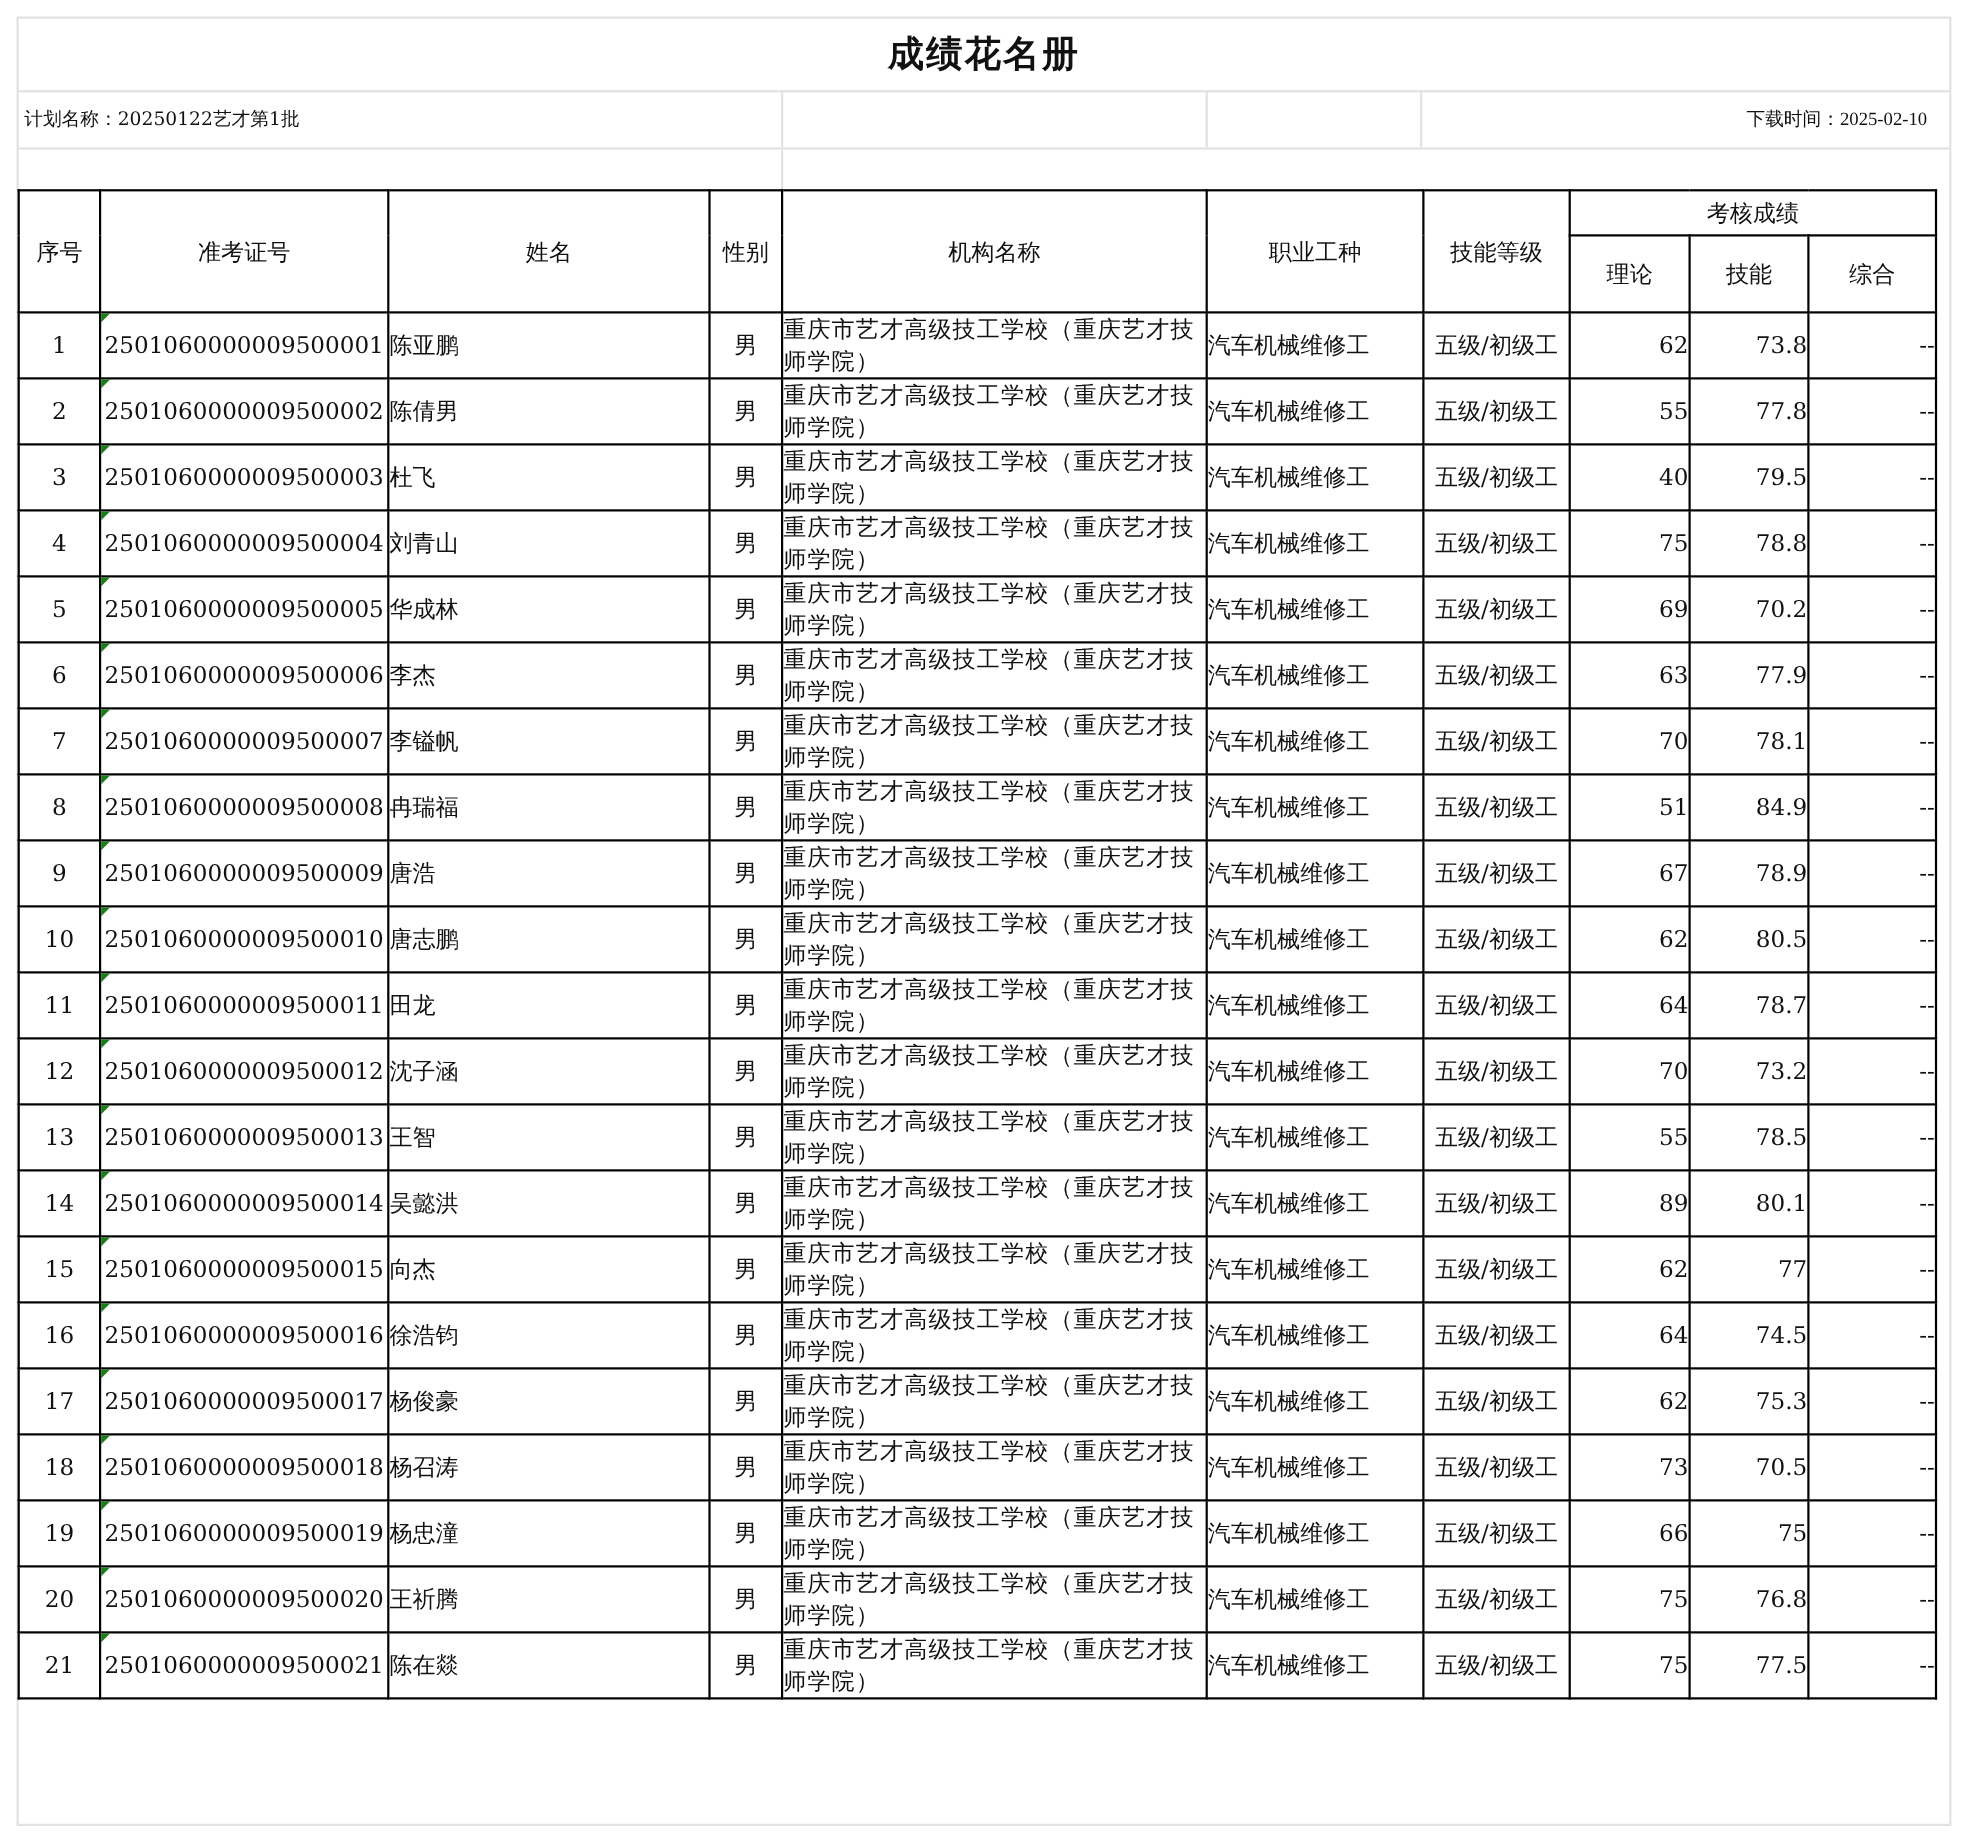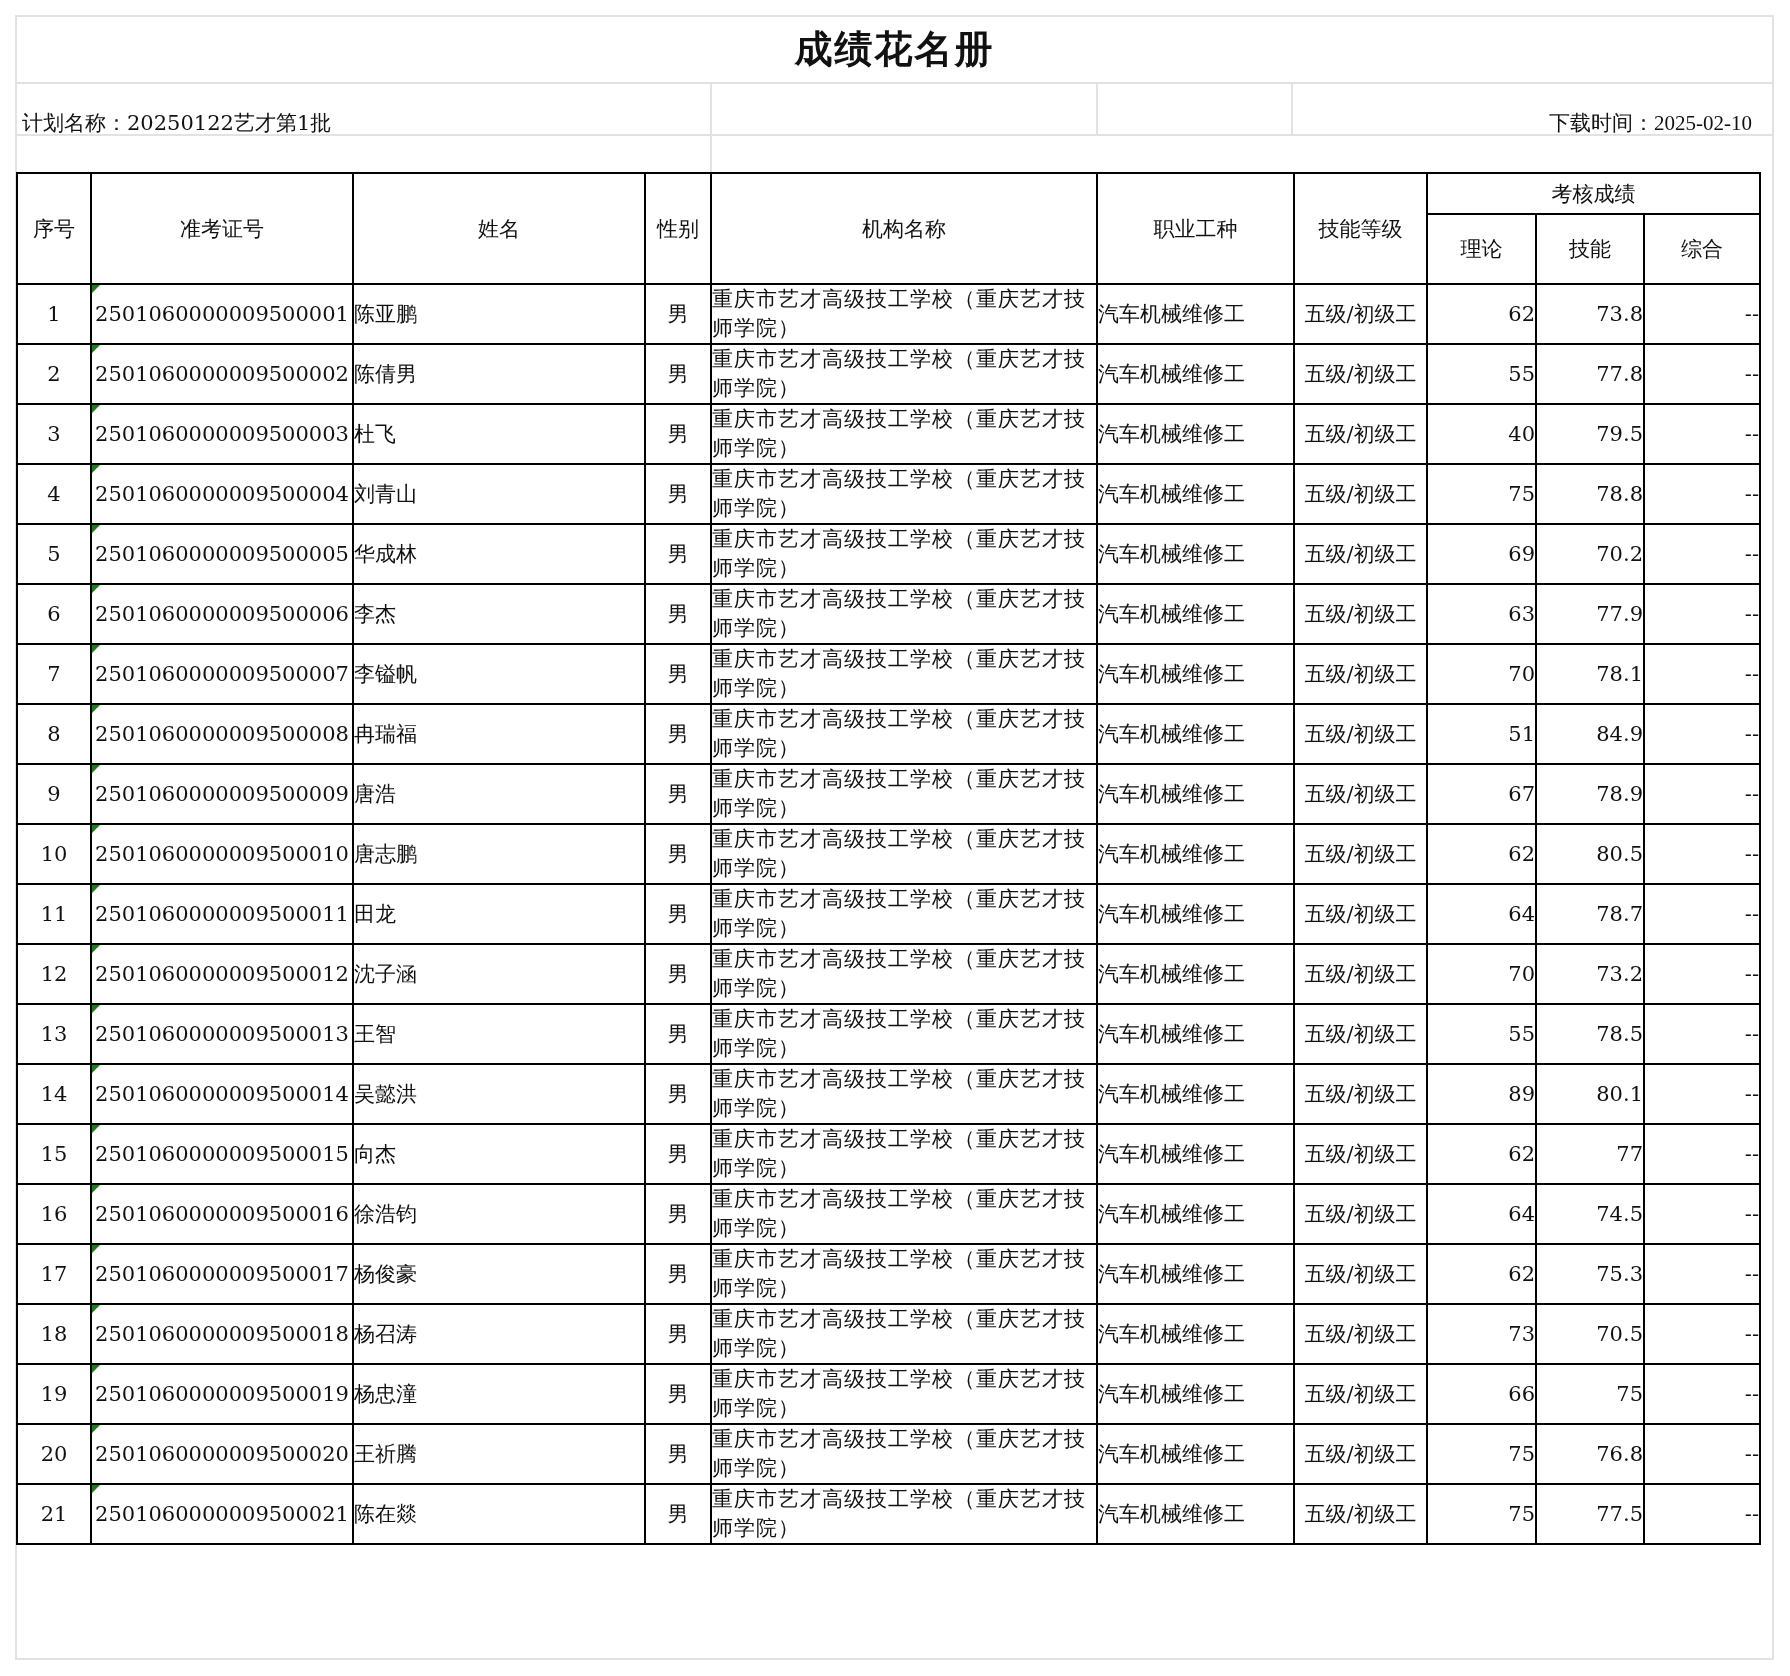--- a/index.html
+++ b/index.html
@@ -2,23 +2,23 @@
 <html><head>
 <meta charset="utf-8">
 <style>
   html,body{margin:0;padding:0;background:#ffffff;}
   body{width:1790px;height:1676px;position:relative;overflow:hidden;
        font-family:"DejaVu Serif","Liberation Serif",serif;color:#111;}
   .sheet{position:absolute;left:15px;top:15px;width:1759px;height:1645px;
          border:2px solid #e2e2e2;box-sizing:border-box;background:#fff;}
   .title-row{position:absolute;left:16px;top:16px;width:1757px;height:66px;
              border-bottom:2px solid #e2e2e2;display:flex;align-items:center;justify-content:center;}
-  .title{font-size:38px;font-weight:bold;letter-spacing:2px;}
+  .title{font-size:33px;font-weight:bold;letter-spacing:2px;}
   .info-row{position:absolute;left:16px;width:1757px;border-bottom:2px solid #e2e2e2;box-sizing:border-box;}
-  .info-row .cell{position:absolute;top:0;height:100%;display:flex;align-items:center;font-size:21px;white-space:nowrap;margin-top:15px;}
+  .info-row .cell{position:absolute;top:0;height:100%;display:flex;align-items:center;font-size:17px;white-space:nowrap;}
   .vline{position:absolute;top:0;height:100%;border-left:2px solid #e2e2e2;}
   table.grid{position:absolute;left:16px;top:172px;border-collapse:collapse;table-layout:fixed;}
   table.grid th, table.grid td{border:2.5px solid #000;padding:0;font-size:21px;font-weight:normal;}
   table.grid th{text-align:center;vertical-align:middle;}
   td.c{text-align:center;}
   td.r{text-align:right;padding-right:6px;}
   td.l{text-align:left;padding-left:6px;}
   td.org{text-align:left;padding-left:6px;line-height:29px;font-size:21px;letter-spacing:1px;margin-left:40px;}
   td.lvl{text-align:center;line-height:29px;}
   td.id{position:relative;text-align:center;}

